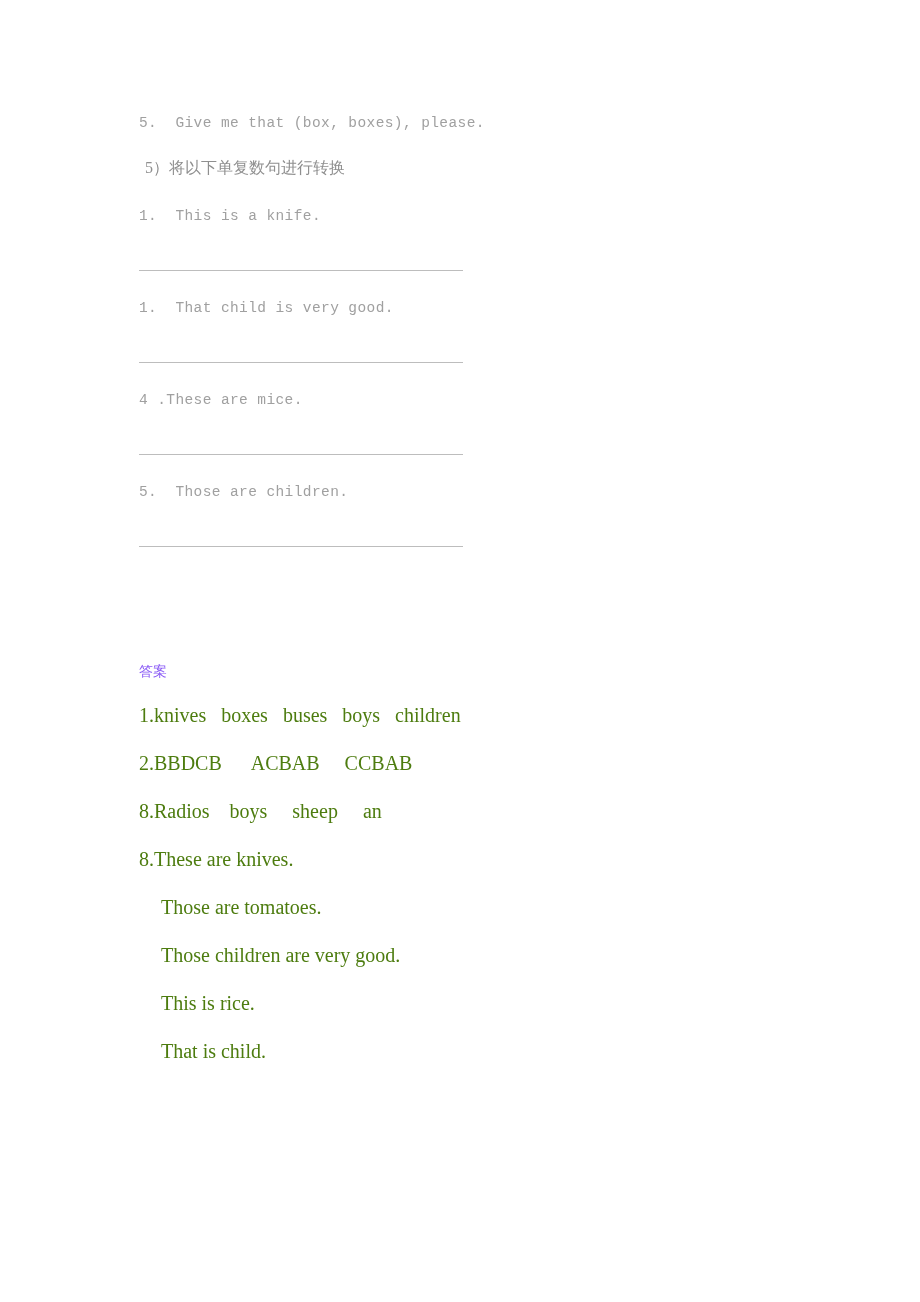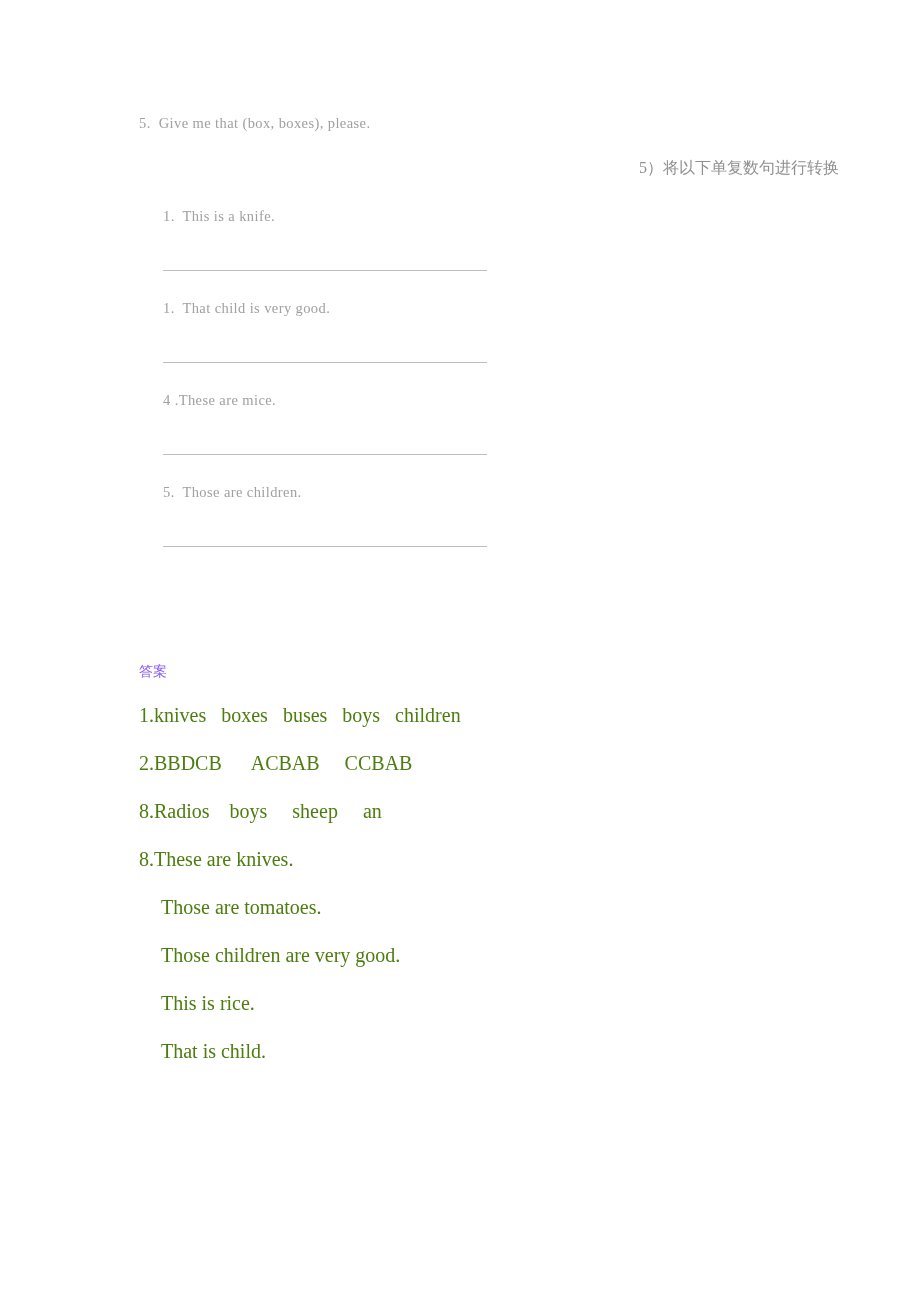--- a/index.html
+++ b/index.html
@@ -27,45 +27,43 @@
 
   
   .exercise-block {
     position: absolute;
     left: 139px;
     top: 112px;
     width: 700px;
   }
 
   .ex-line {
-    font-family: Liberation Serif, serif;
+    font-family: Liberation Mono, monospace;
     font-size: 14.5px;
     line-height: 22px;
     color: #a0a0a0;
     white-space: pre;
     letter-spacing: 0.4px;
   }
 
   .ex-line-cn {
     font-family: "Liberation Serif", "DejaVu Serif", serif;
     font-size: 16px;
     line-height: 22px;
     color: #8f8f8f;
     white-space: pre;
     padding-left: 6px;
-    text-align: right;
   }
 
   .spacer-sm { height: 23px; }
   .spacer-md { height: 26px; }
 
   .q-item {
     height: 92px;
     position: relative;
-    margin-left: 24px;
   }
   .q-item .ex-line { position: absolute; left: 0; top: 0; }
   .answer-rule {
     position: absolute;
     left: 0;
     top: 65px;
     width: 324px;
     height: 1px;
     background: #bdbdbd;
   }

